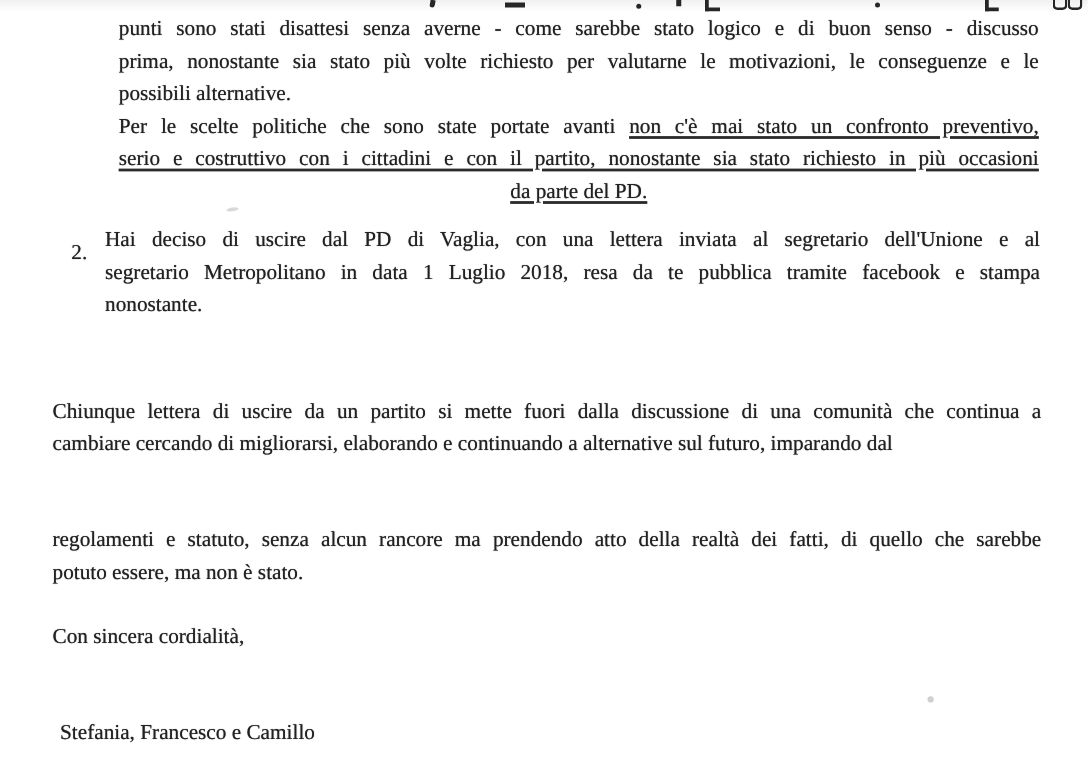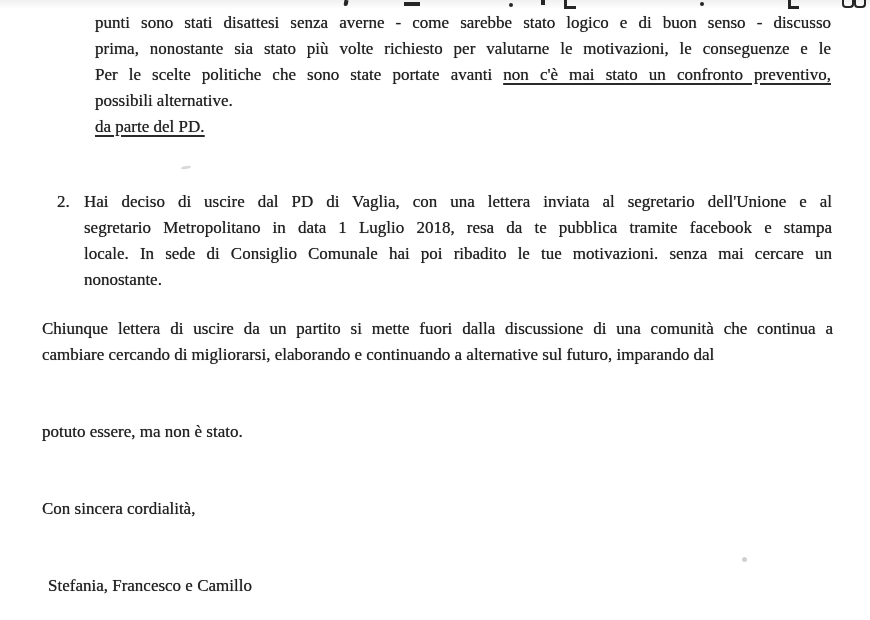--- a/index.html
+++ b/index.html
@@ -15,26 +15,27 @@
     text-shadow:0 0 0.7px rgba(30,30,30,0.75);
   }
   .block{position:absolute;font-family:Liberation Serif, serif;}
   .line{height:26px;line-height:26px;white-space:nowrap;}
   .just{text-align:justify;text-align-last:justify;text-justify:inter-word;}
   .u{
     text-decoration:underline;
     text-underline-offset:3px;
     text-decoration-thickness:1.5px;
     text-decoration-color:#2a2a2a;
+    text-align:center;
   }
   
   .b1{left:95px;top:10px;width:736px;}
   
   .marker{left:57px;top:189px;width:26px;}
-  .b2{left:84px;top:189px;width:748px;}
+  .b2{left:84px;top:179px;width:748px;}
   
   .b3{left:42px;top:316px;width:791px;}
   .b4{left:42px;top:419px;width:791px;}
   .closing{left:42px;top:496px;width:400px;}
   .signature{left:48px;top:573px;width:400px;}
   
   .frag{position:absolute;background:#262626;}
   .f1{left:344px;top:0;width:4px;height:6px;border-radius:0 0 3px 2px;transform:rotate(10deg);}
   .f2{left:404px;top:2px;width:16px;height:4px;}
   .f3{left:509px;top:3px;width:4px;height:4px;border-radius:50%;}
@@ -65,41 +66,42 @@
   <div class="frag f4"></div>
   <div class="frag f5"></div>
   <div class="frag f6"></div>
   <div class="frag f7"></div>
   <div class="frag f8"></div>
   <div class="frag f9"></div>
 
   <div class="block b1">
     <div class="line just">punti sono stati disattesi senza averne - come sarebbe stato logico e di buon senso - discusso</div>
     <div class="line just">prima, nonostante sia stato più volte richiesto per valutarne le motivazioni, le conseguenze e le</div>
+    <div class="line">possibili alternative.</div>
     <div class="line just"><span>Per le scelte politiche che sono state portate avanti</span> <span class="u">non c'è mai stato un confronto preventivo,</span></div>
-    <div class="line">possibili alternative.</div>
+    <div class="line just u">serio e costruttivo con i cittadini e con il partito, nonostante sia stato richiesto in più occasioni</div>
     <div class="line u">da parte del PD.</div>
   </div>
 
   <div class="smudge"></div>
 
   <div class="block marker line">2.</div>
   <div class="block b2">
     <div class="line just">Hai deciso di uscire dal PD di Vaglia, con una lettera inviata al segretario dell'Unione e al</div>
     <div class="line just">segretario Metropolitano in data 1 Luglio 2018, resa da te pubblica tramite facebook e stampa</div>
-    <div class="line just">locale. In sede di Consiglio Comunale hai poi ribadito le tue motivazioni. senza mai cercare un</div>
     <div class="line">nonostante.</div>
   </div>
 
   <div class="block b3">
     <div class="line just">Chiunque lettera di uscire da un partito si mette fuori dalla discussione di una comunità che continua a</div>
     <div class="line">cambiare cercando di migliorarsi, elaborando e continuando a alternative sul futuro, imparando dal</div>
   </div>
 
   <div class="block b4">
+    <div class="line just">regolamenti e statuto, senza alcun rancore ma prendendo atto della realtà dei fatti, di quello che sarebbe</div>
     <div class="line">potuto essere, ma non è stato.</div>
   </div>
 
   <div class="block closing line">Con sincera cordialità,</div>
   <div class="block signature line">Stefania, Francesco e Camillo</div>
 
   <div class="speck"></div>
 
 </div>
 

